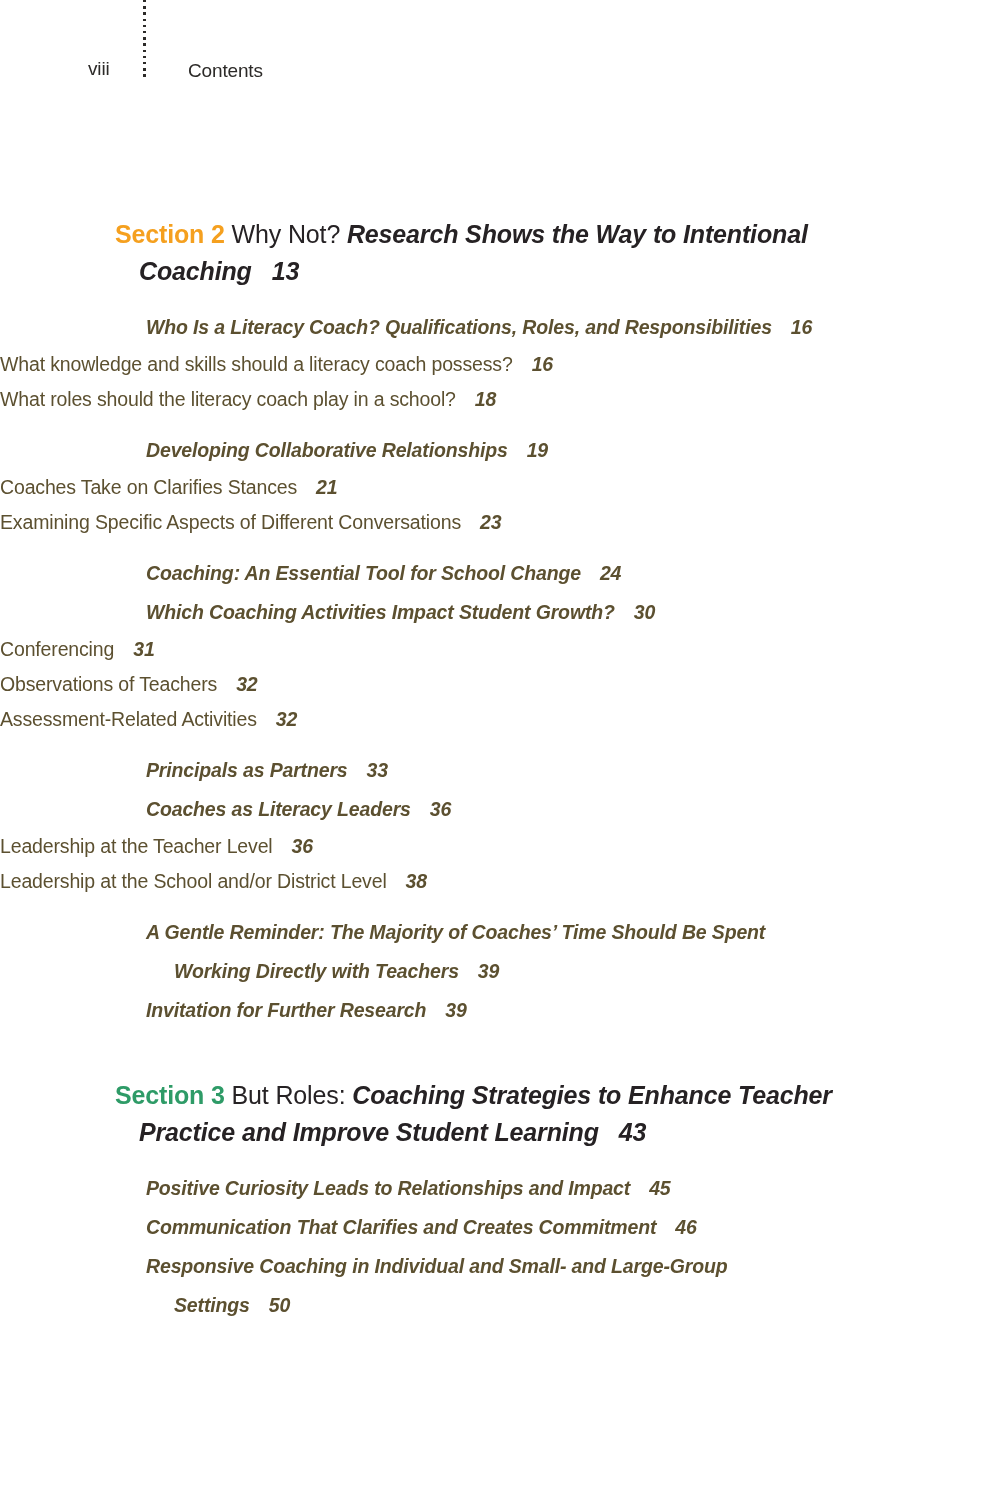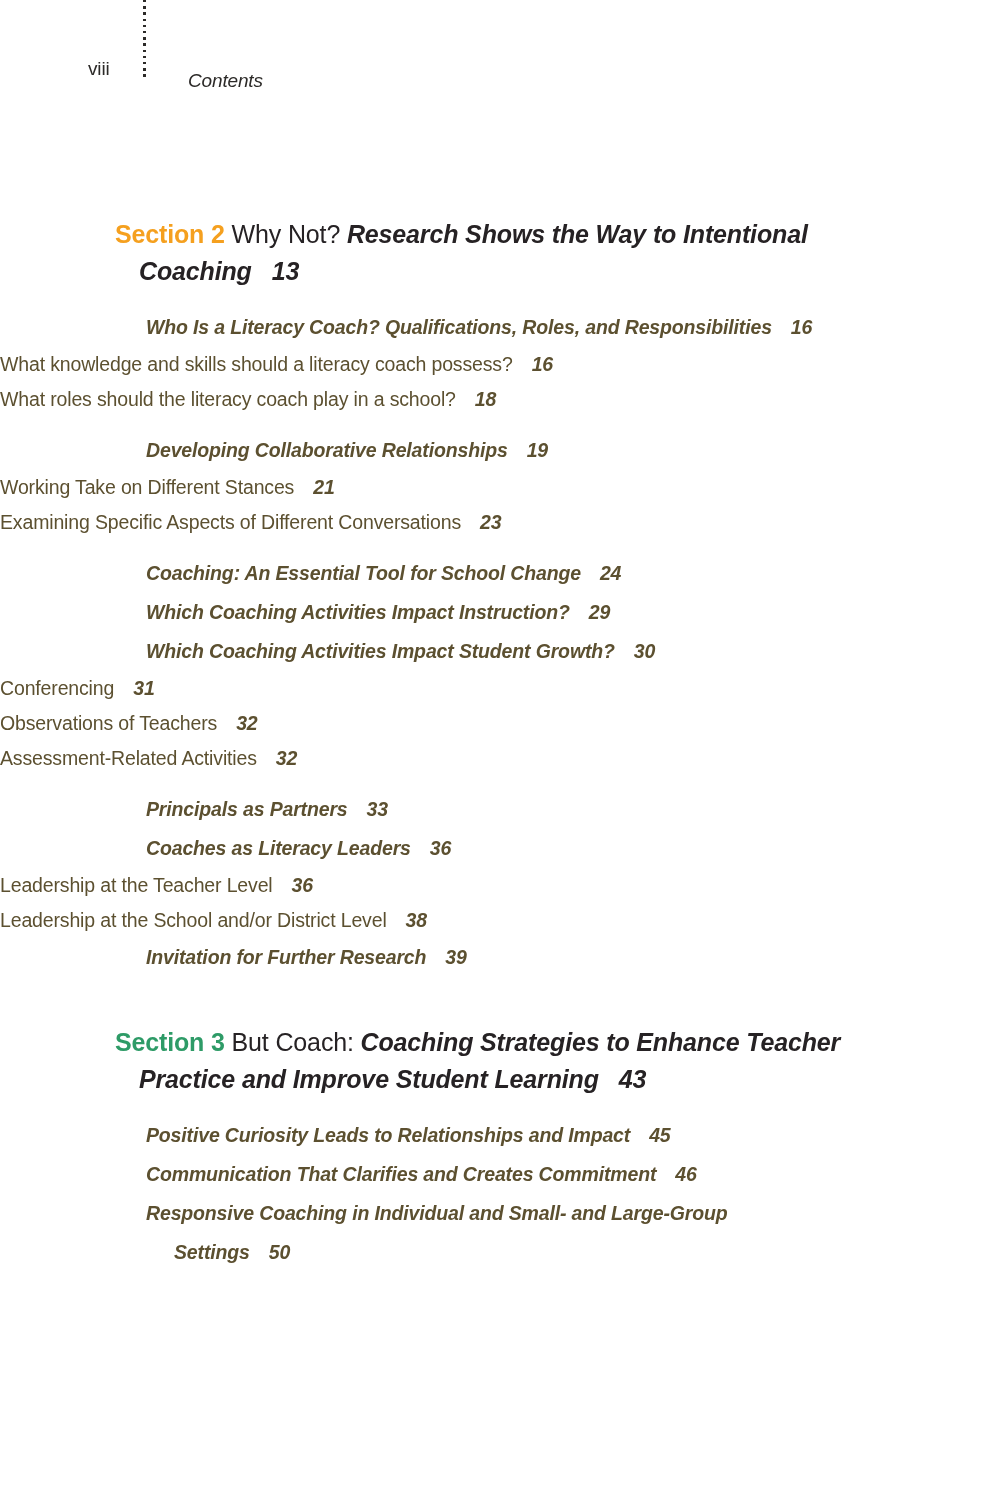--- a/index.html
+++ b/index.html
@@ -16,22 +16,22 @@
   .page-header { position:absolute; top:0; left:0; width:996px; height:90px; }
   .folio {
     position:absolute; left:88px; top:58px;
     font-size:19px; color:#2c2a28;
   }
   .dotted-rule {
     position:absolute; left:143px; top:0; width:3px; height:79px;
     background:repeating-linear-gradient(to bottom, #2c2a28 0 2.5px, transparent 2.5px 6.2px);
   }
   .running-head {
-    position:absolute; left:188px; top:70px;
-    font-size:19px; font-style:italic; color:#2c2a28;
+    position:absolute; left:188px; top:60px;
+    font-size:19px; color:#2c2a28;
   }
 
   
   .toc { position:absolute; left:0; top:216px; width:1000px; }
   .toc-section + .toc-section { margin-top:47px; }
 
   .section-heading {
     margin-left:115px; padding-left:24px; text-indent:-24px;
     width:790px; white-space:nowrap;
     font-size:25px; line-height:37px; font-weight:700;
@@ -72,30 +72,27 @@
       <div class="entry level-2">
         <div class="entry-line"><span class="entry-text">What knowledge and skills should a literacy coach possess?</span><span class="entry-page">16</span></div>
       </div>
       <div class="entry level-2">
         <div class="entry-line"><span class="entry-text">What roles should the literacy coach play in a school?</span><span class="entry-page">18</span></div>
       </div>
       <div class="entry level-1 gap">
         <div class="entry-line"><span class="entry-text">Developing Collaborative Relationships</span><span class="entry-page">19</span></div>
       </div>
       <div class="entry level-2">
-        <div class="entry-line"><span class="entry-text">Working Take on Different Stances</span><span class="entry-page">21</span></div>
+        <div class="entry-line"><span class="entry-text">Coaches Take on Clarifies Stances</span><span class="entry-page">21</span></div>
       </div>
       <div class="entry level-2">
         <div class="entry-line"><span class="entry-text">Examining Specific Aspects of Different Conversations</span><span class="entry-page">23</span></div>
       </div>
       <div class="entry level-1 gap">
         <div class="entry-line"><span class="entry-text">Coaching: An Essential Tool for School Change</span><span class="entry-page">24</span></div>
-      </div>
-      <div class="entry level-1">
-        <div class="entry-line"><span class="entry-text">Which Coaching Activities Impact Instruction?</span><span class="entry-page">29</span></div>
       </div>
       <div class="entry level-1">
         <div class="entry-line"><span class="entry-text">Which Coaching Activities Impact Student Growth?</span><span class="entry-page">30</span></div>
       </div>
       <div class="entry level-2">
         <div class="entry-line"><span class="entry-text">Conferencing</span><span class="entry-page">31</span></div>
       </div>
       <div class="entry level-2">
         <div class="entry-line"><span class="entry-text">Observations of Teachers</span><span class="entry-page">32</span></div>
       </div>
@@ -107,26 +104,30 @@
       </div>
       <div class="entry level-1">
         <div class="entry-line"><span class="entry-text">Coaches as Literacy Leaders</span><span class="entry-page">36</span></div>
       </div>
       <div class="entry level-2">
         <div class="entry-line"><span class="entry-text">Leadership at the Teacher Level</span><span class="entry-page">36</span></div>
       </div>
       <div class="entry level-2">
         <div class="entry-line"><span class="entry-text">Leadership at the School and/or District Level</span><span class="entry-page">38</span></div>
       </div>
+      <div class="entry level-1 gap">
+        <div class="entry-line"><span class="entry-text">A Gentle Reminder: The Majority of Coaches’ Time Should Be Spent</span></div>
+        <div class="entry-line cont"><span class="entry-text">Working Directly with Teachers</span><span class="entry-page">39</span></div>
+      </div>
       <div class="entry level-1">
         <div class="entry-line"><span class="entry-text">Invitation for Further Research</span><span class="entry-page">39</span></div>
       </div>
     </section>
     <section class="toc-section">
-      <div class="section-heading"><span class="section-label" style="color: rgb(46, 155, 103);">Section 3</span>  <span class="section-subtitle">But Coach:</span> <span class="section-title">Coaching Strategies to Enhance Teacher</span><br><span class="section-title">Practice and Improve Student Learning</span><span class="heading-page">43</span></div>
+      <div class="section-heading"><span class="section-label" style="color: rgb(46, 155, 103);">Section 3</span>  <span class="section-subtitle">But Roles:</span> <span class="section-title">Coaching Strategies to Enhance Teacher</span><br><span class="section-title">Practice and Improve Student Learning</span><span class="heading-page">43</span></div>
       <div class="entry level-1">
         <div class="entry-line"><span class="entry-text">Positive Curiosity Leads to Relationships and Impact</span><span class="entry-page">45</span></div>
       </div>
       <div class="entry level-1">
         <div class="entry-line"><span class="entry-text">Communication That Clarifies and Creates Commitment</span><span class="entry-page">46</span></div>
       </div>
       <div class="entry level-1">
         <div class="entry-line"><span class="entry-text">Responsive Coaching in Individual and Small- and Large-Group</span></div>
         <div class="entry-line cont"><span class="entry-text">Settings</span><span class="entry-page">50</span></div>
       </div>

